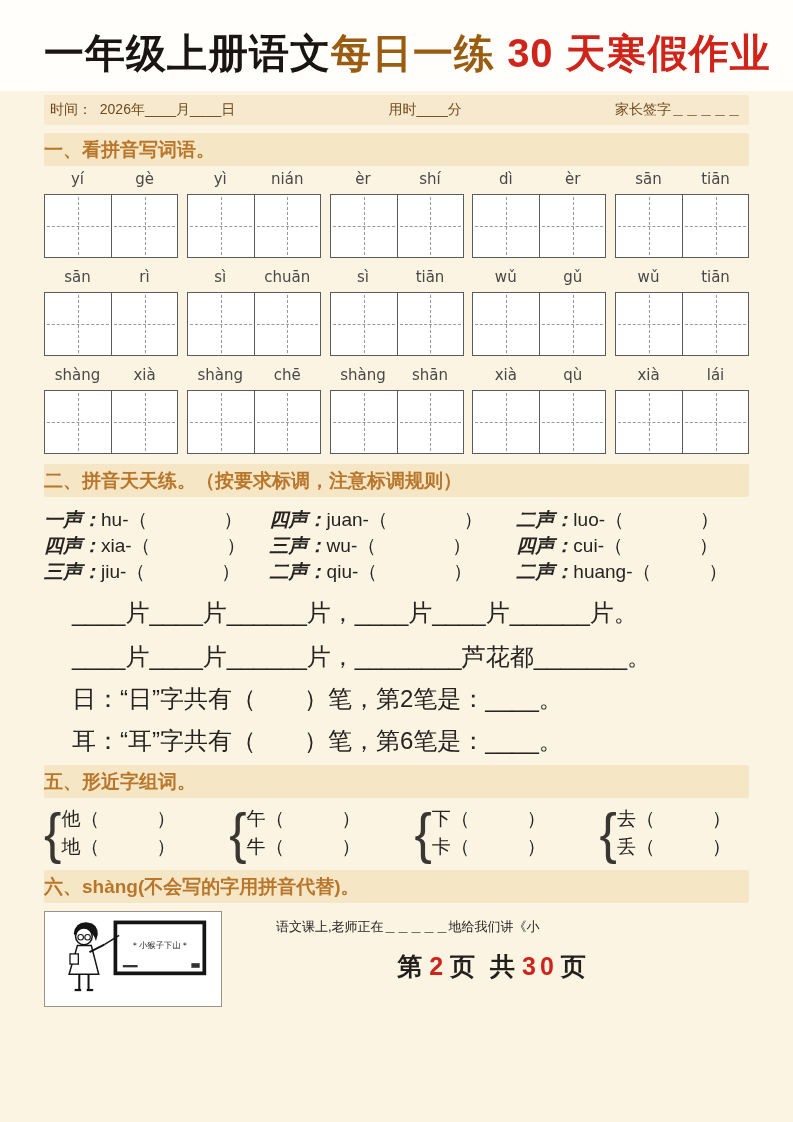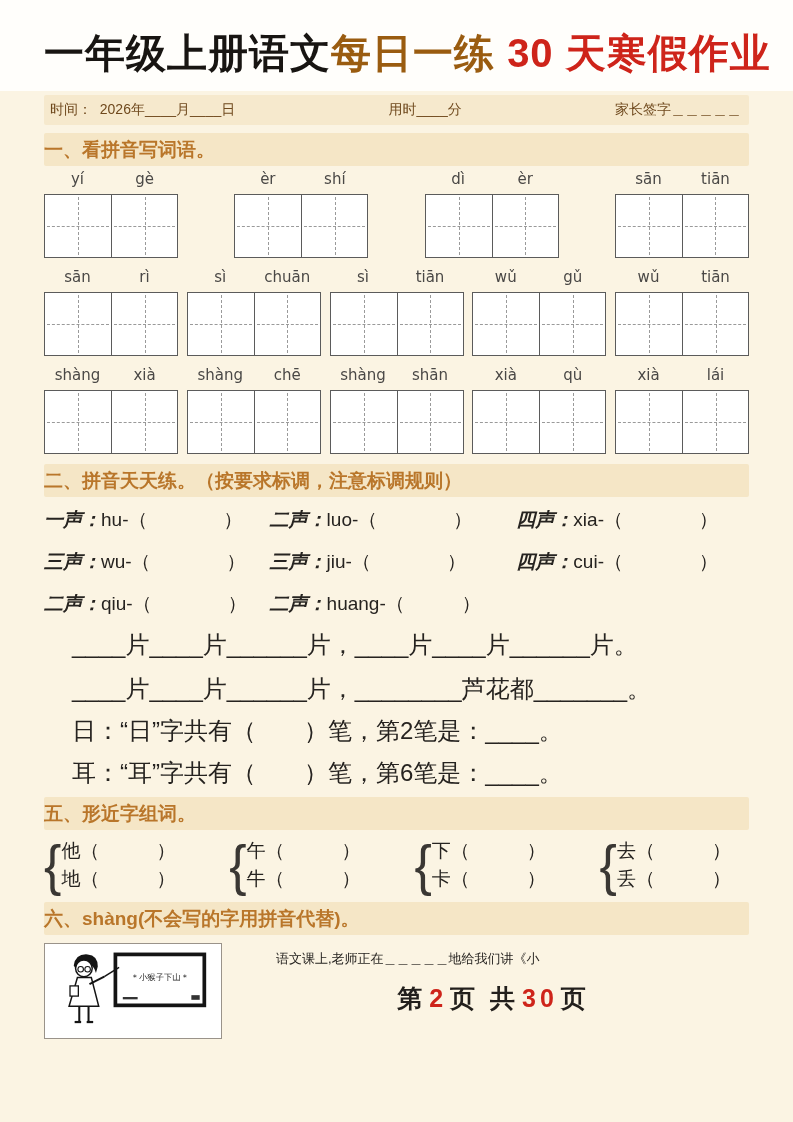--- a/index.html
+++ b/index.html
@@ -46,21 +46,21 @@
   .cell::before {
     content:""; position:absolute; left:50%; top:2px; bottom:2px;
     border-left:1px dashed #9a9a9a;
   }
   .cell::after {
     content:""; position:absolute; top:50%; left:2px; right:2px;
     border-top:1px dashed #9a9a9a;
   }
 
   
-  .tone-grid { display:grid; grid-template-columns:32% 35% 33%; row-gap:16px; margin-top:10px; }
+  .tone-grid { display:grid; grid-template-columns:32% 35% 33%; margin-top:10px; }
   .tone-item { font-size:19px; white-space:pre-wrap; }
   .tone-item .tone-label { font-family:"Liberation Serif","DejaVu Serif",serif; font-style:italic; font-weight:bold; }
 
   
   .text-line { font-size:24px; margin-top:12px; padding-left:28px; white-space:pre-wrap; }
   .s4-line { margin-top:10px; }
 
   
   .pair-row { display:flex; justify-content:space-between; margin-top:6px; padding-right:18px; }
   .pair { display:flex; align-items:center; }
@@ -110,20 +110,30 @@
           <span>yí</span>
           <span>gè</span>
         </div>
       <div class="tian">
           <div class="cell"></div>
           <div class="cell"></div>
         </div>
     </div>
     <div class="wgroup">
       <div class="pys">
+          <span>yì</span>
+          <span>nián</span>
+        </div>
+      <div class="tian">
+          <div class="cell"></div>
+          <div class="cell"></div>
+        </div>
+    </div>
+    <div class="wgroup">
+      <div class="pys">
           <span>èr</span>
           <span>shí</span>
         </div>
       <div class="tian">
           <div class="cell"></div>
           <div class="cell"></div>
         </div>
     </div>
     <div class="wgroup">
       <div class="pys">
@@ -249,25 +259,26 @@
       <div class="tian">
           <div class="cell"></div>
           <div class="cell"></div>
         </div>
     </div>
   </div>
 
   <div class="sec-head">二、拼音天天练。（按要求标调，注意标调规则）</div>
   <div class="tone-grid">
     <div class="tone-item"><span class="tone-label">一声：</span><span>hu-（　　　　）</span></div>
+    <div class="tone-item"><span class="tone-label">四声：</span><span>juan-（　　　　）</span></div>
     <div class="tone-item"><span class="tone-label">二声：</span><span>luo-（　　　　）</span></div>
     <div class="tone-item"><span class="tone-label">四声：</span><span>xia-（　　　　）</span></div>
     <div class="tone-item"><span class="tone-label">三声：</span><span>wu-（　　　　）</span></div>
+    <div class="tone-item"><span class="tone-label">四声：</span><span>cui-（　　　　）</span></div>
     <div class="tone-item"><span class="tone-label">三声：</span><span>jiu-（　　　　）</span></div>
-    <div class="tone-item"><span class="tone-label">四声：</span><span>cui-（　　　　）</span></div>
     <div class="tone-item"><span class="tone-label">二声：</span><span>qiu-（　　　　）</span></div>
     <div class="tone-item"><span class="tone-label">二声：</span><span>huang-（　　　）</span></div>
   </div>
 
   <div class="text-line">____片____片______片，____片____片______片。</div>
   <div class="text-line">____片____片______片，________芦花都_______。</div>
 
   <div class="text-line s4-line">日：“日”字共有（　　）笔，第2笔是：____。</div>
   <div class="text-line s4-line">耳：“耳”字共有（　　）笔，第6笔是：____。</div>
 

